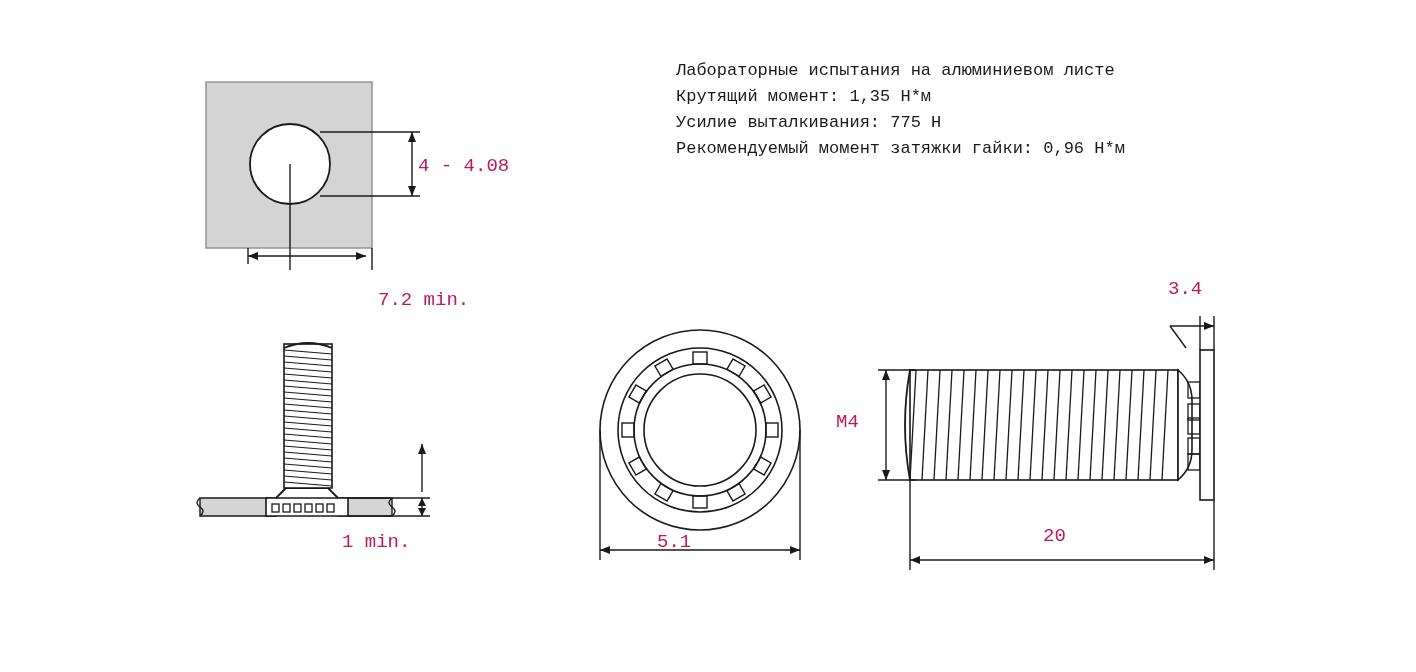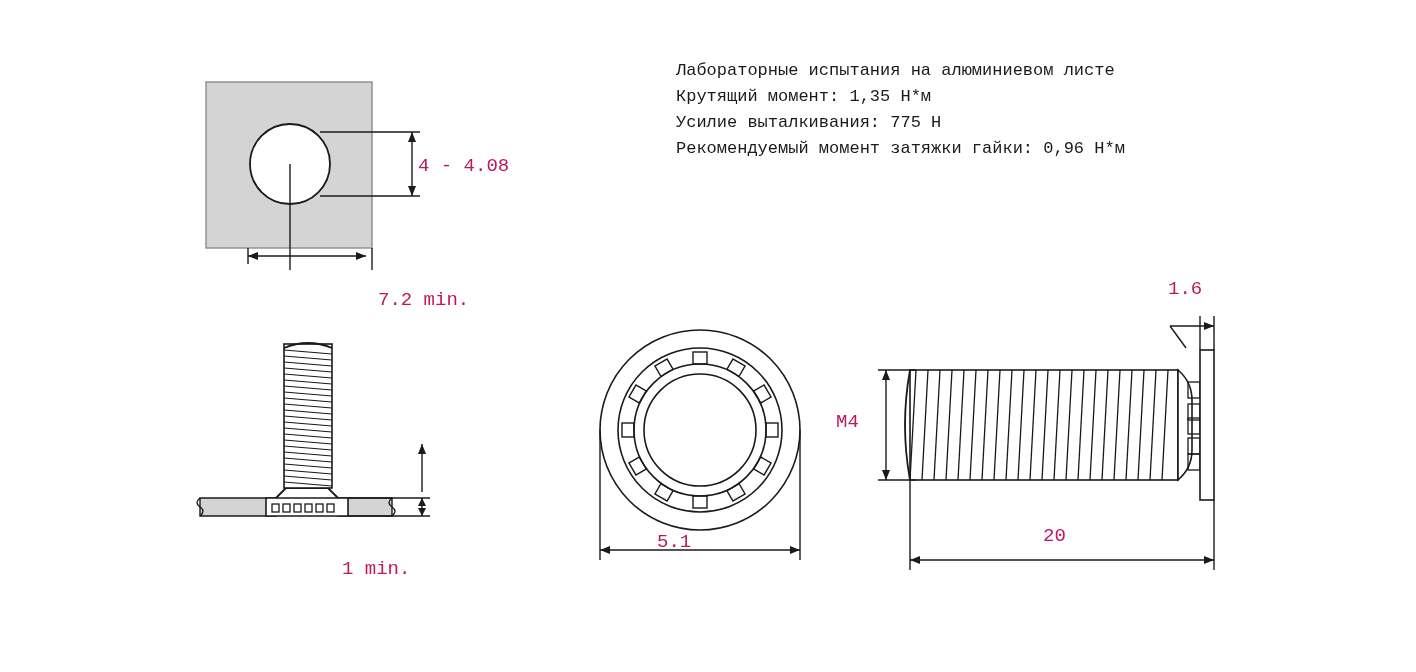--- a/index.html
+++ b/index.html
@@ -134,21 +134,21 @@
       <line class="ln thin" x1="168" y1="178" x2="250" y2="178"></line>
       <line class="ln thin" x1="168" y1="196" x2="250" y2="196"></line>
       <line class="ln thin" x1="242" y1="178" x2="242" y2="196"></line>
       <polygon points="242,178 238,186 246,186" fill="#1a1a1a"></polygon>
       <polygon points="242,196 238,188 246,188" fill="#1a1a1a"></polygon>
 
       <line class="ln thin" x1="242" y1="124" x2="242" y2="172"></line>
       <polygon points="242,124 238,134 246,134" fill="#1a1a1a"></polygon>
     </svg>
   </div>
-  <div class="abs dim-label" style="left:342px; top:531px;margin-top:27px;">1 min.</div>
+  <div class="abs dim-label" style="left:342px; top:531px;">1 min.</div>
 
   <div class="abs" style="left:560px; top:320px;">
     <svg width="320" height="300" viewBox="0 0 320 300">
 
       <circle class="part-fill" cx="140" cy="110" r="100"></circle>
       <circle class="part-fill" cx="140" cy="110" r="82"></circle>
       <circle class="part-fill" cx="140" cy="110" r="66"></circle>
       <circle class="part-fill" cx="140" cy="110" r="56"></circle>
 
       <g stroke="#1a1a1a" stroke-width="1.4" fill="none">
@@ -257,17 +257,17 @@
       <polygon points="56,100 52,110 60,110" fill="#1a1a1a"></polygon>
       <polygon points="56,210 52,200 60,200" fill="#1a1a1a"></polygon>
 
       <line class="ln thin" x1="80" y1="210" x2="80" y2="300"></line>
       <line class="ln thin" x1="384" y1="230" x2="384" y2="300"></line>
       <line class="ln thin" x1="80" y1="290" x2="384" y2="290"></line>
       <polygon points="80,290 90,286 90,294" fill="#1a1a1a"></polygon>
       <polygon points="384,290 374,286 374,294" fill="#1a1a1a"></polygon>
     </svg>
   </div>
-  <div class="abs dim-label" style="left:1168px; top:278px;">1.6</div>
+  <div class="abs dim-label" style="left:1168px; top:278px;">3.4</div>
   <div class="abs dim-label" style="left:836px; top:411px;">M4</div>
   <div class="abs dim-label" style="left:1043px; top:525px;text-align:right;">20</div>
 
 </div>
 
 </body></html>

